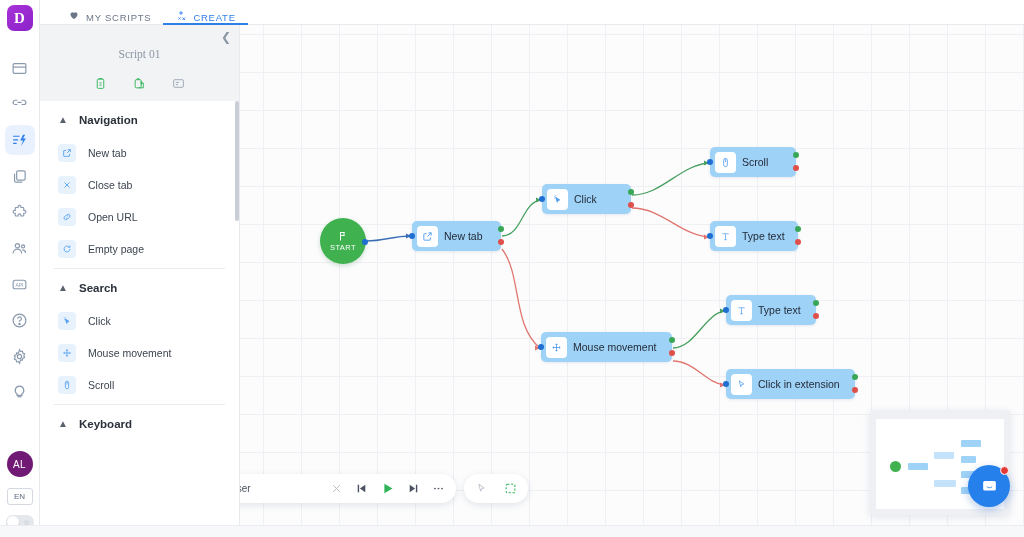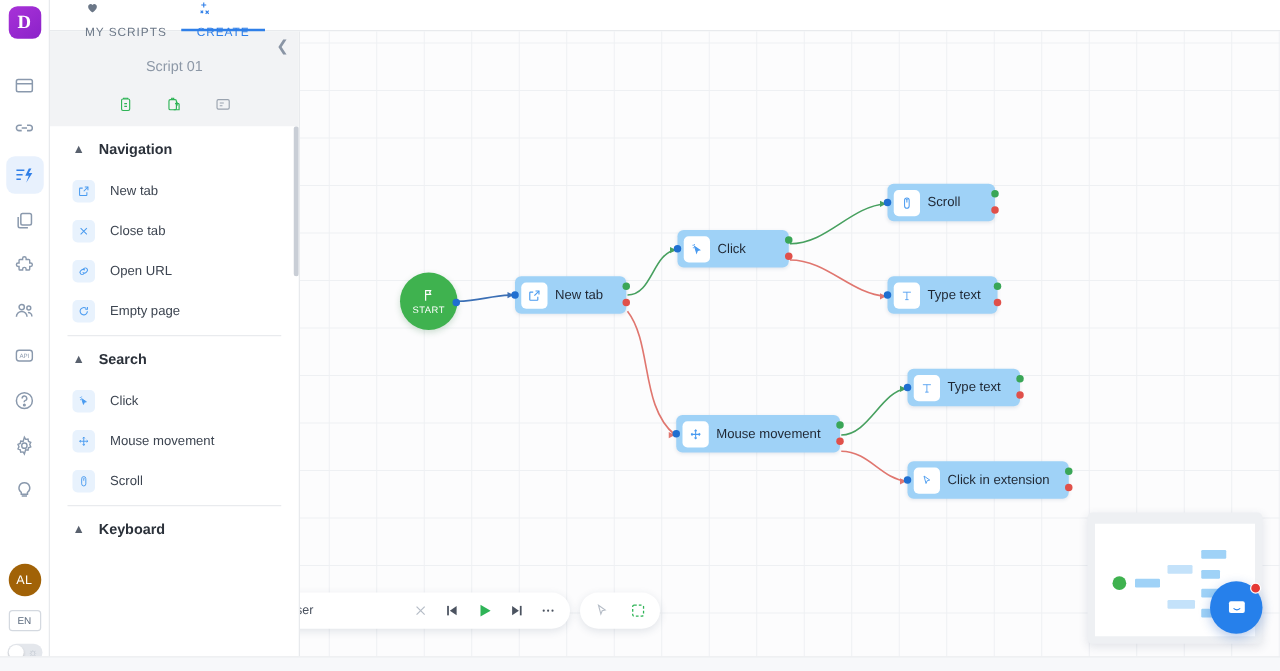--- a/index.html
+++ b/index.html
@@ -27,21 +27,21 @@
   .rail-items { margin-top: 22px; width: 100%; display: flex; flex-direction: column; align-items: center; }
   .rail-btn {
     width: 30px; height: 30px; margin-bottom: 6px; border-radius: 7px;
     display: flex; align-items: center; justify-content: center;
     color: #8a99ad; cursor: pointer;
   }
   .rail-btn.active { background: #e8f1fd; color: #2f7fe8; }
   .rail-btn svg { width: 17px; height: 17px; display: block; }
   .rail-bottom { margin-top: auto; width: 100%; display: flex; flex-direction: column; align-items: center; padding-bottom: 8px; }
   .avatar {
-    width: 26px; height: 26px; border-radius: 50%; background: #a16207;
+    width: 26px; height: 26px; border-radius: 50%; background: #701a75;
     color: #fff; font-size: 10px; letter-spacing: .4px;
     display: flex; align-items: center; justify-content: center; margin-bottom: 11px;
   }
   .lang-btn {
     width: 26px; height: 17px; border: 1px solid #d4d9e0; border-radius: 3px;
     font-size: 8px; color: #5c6b7e; display: flex; align-items: center;
     justify-content: center; margin-bottom: 10px; cursor: pointer; background:#fff;
   }
   .theme-toggle {
     width: 28px; height: 14px; border-radius: 7px; background: #e4e7ec;
@@ -55,23 +55,23 @@
   .theme-toggle .sun { position: absolute; right: 3px; top: 1px; font-size: 9px; color: #b9c0ca; line-height: 12px; }
 
   
   .right-col { flex: 1; display: flex; flex-direction: column; position: relative; }
   .topbar {
     height: 25px; background: #fff; border-bottom: 1px solid #e8eaed;
     display: flex; align-items: center; position: relative; z-index: 25; flex: 0 0 25px;
   }
   .nav-tabs { display: flex; align-items: center; height: 25px; margin-left: 16px; }
   .nav-tab {
-    display: flex; align-items: flex-start; gap: 6px; height: 25px; padding: 0 12px;
+    display: flex; align-items: flex-end; gap: 6px; height: 25px; padding: 0 12px;
     font-size: 9.5px; letter-spacing: .75px; color: #6b7787; cursor: pointer;
-    border-bottom: 2px solid transparent; text-transform: uppercase; flex-direction: column;
+    border-bottom: 2px solid transparent; text-transform: uppercase;
   }
   .nav-tab.active { color: #2f7fe8; border-bottom-color: #2f7fe8; }
   .nav-tab svg { width: 12px; height: 12px; }
   .topbar-right { margin-left: auto; display: flex; align-items: center; gap: 12px; padding-right: 10px; }
   .trash-btn { color: #98a2b3; cursor: pointer; display: flex; }
   .trash-btn svg { width: 13px; height: 13px; }
   .searchbox {
     width: 210px; height: 20px; border: 1px solid #d9dde3; border-radius: 2px;
     display: flex; align-items: center; gap: 7px; padding: 0 8px; background:#fff;
   }
@@ -100,21 +100,21 @@
     z-index: 20;
   }
   .script-header {
     background: #f2f3f5; padding: 10px 0 10px; position: relative;
     flex: 0 0 auto; height: 76px;
   }
   .collapse-btn {
     position: absolute; right: 8px; top: 6px; color: #8a95a5;
     cursor: pointer; font-size: 12px; line-height: 1;
   }
-  .script-title { text-align: center; font-size: 11.5px; color: #8d98a7; margin-top: 13px; }
+  .script-title { text-align: center; font-size: 11.5px; color: #8d98a7; margin-top: 13px; font-family: Liberation Serif, serif; }
   .script-actions { display: flex; justify-content: center; gap: 26px; margin-top: 17px; }
   .script-action { cursor: pointer; display: flex; }
   .script-action svg { width: 13px; height: 13px; }
   .sa-green { color: #2fb457; }
   .sa-gray { color: #9aa3af; }
 
   .sidebar-scroll { flex: 1; overflow: hidden; position: relative; }
   .scrollbar-track {
     position: absolute; right: 0px; top: 0; width: 4px; height: 100%;
     background: transparent;

